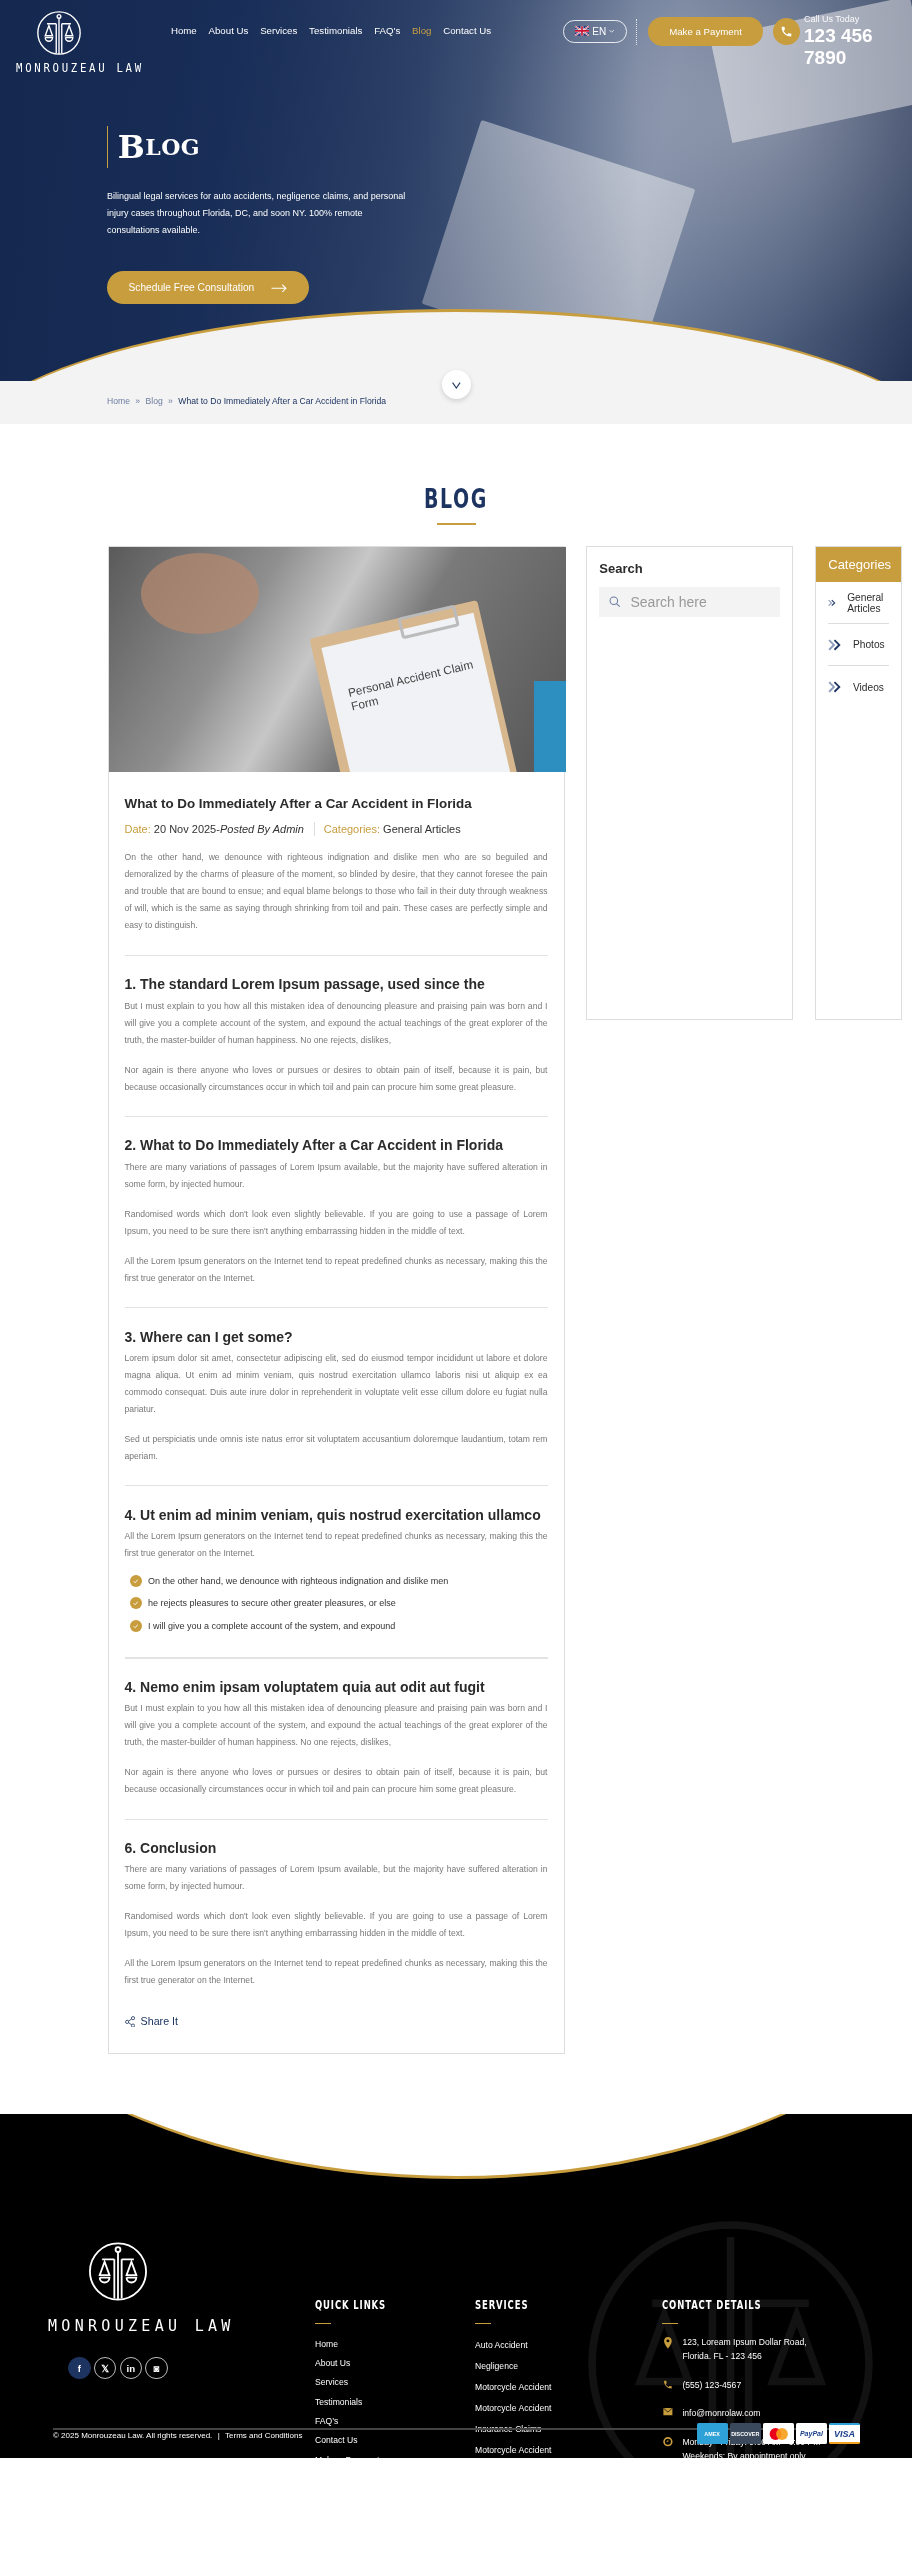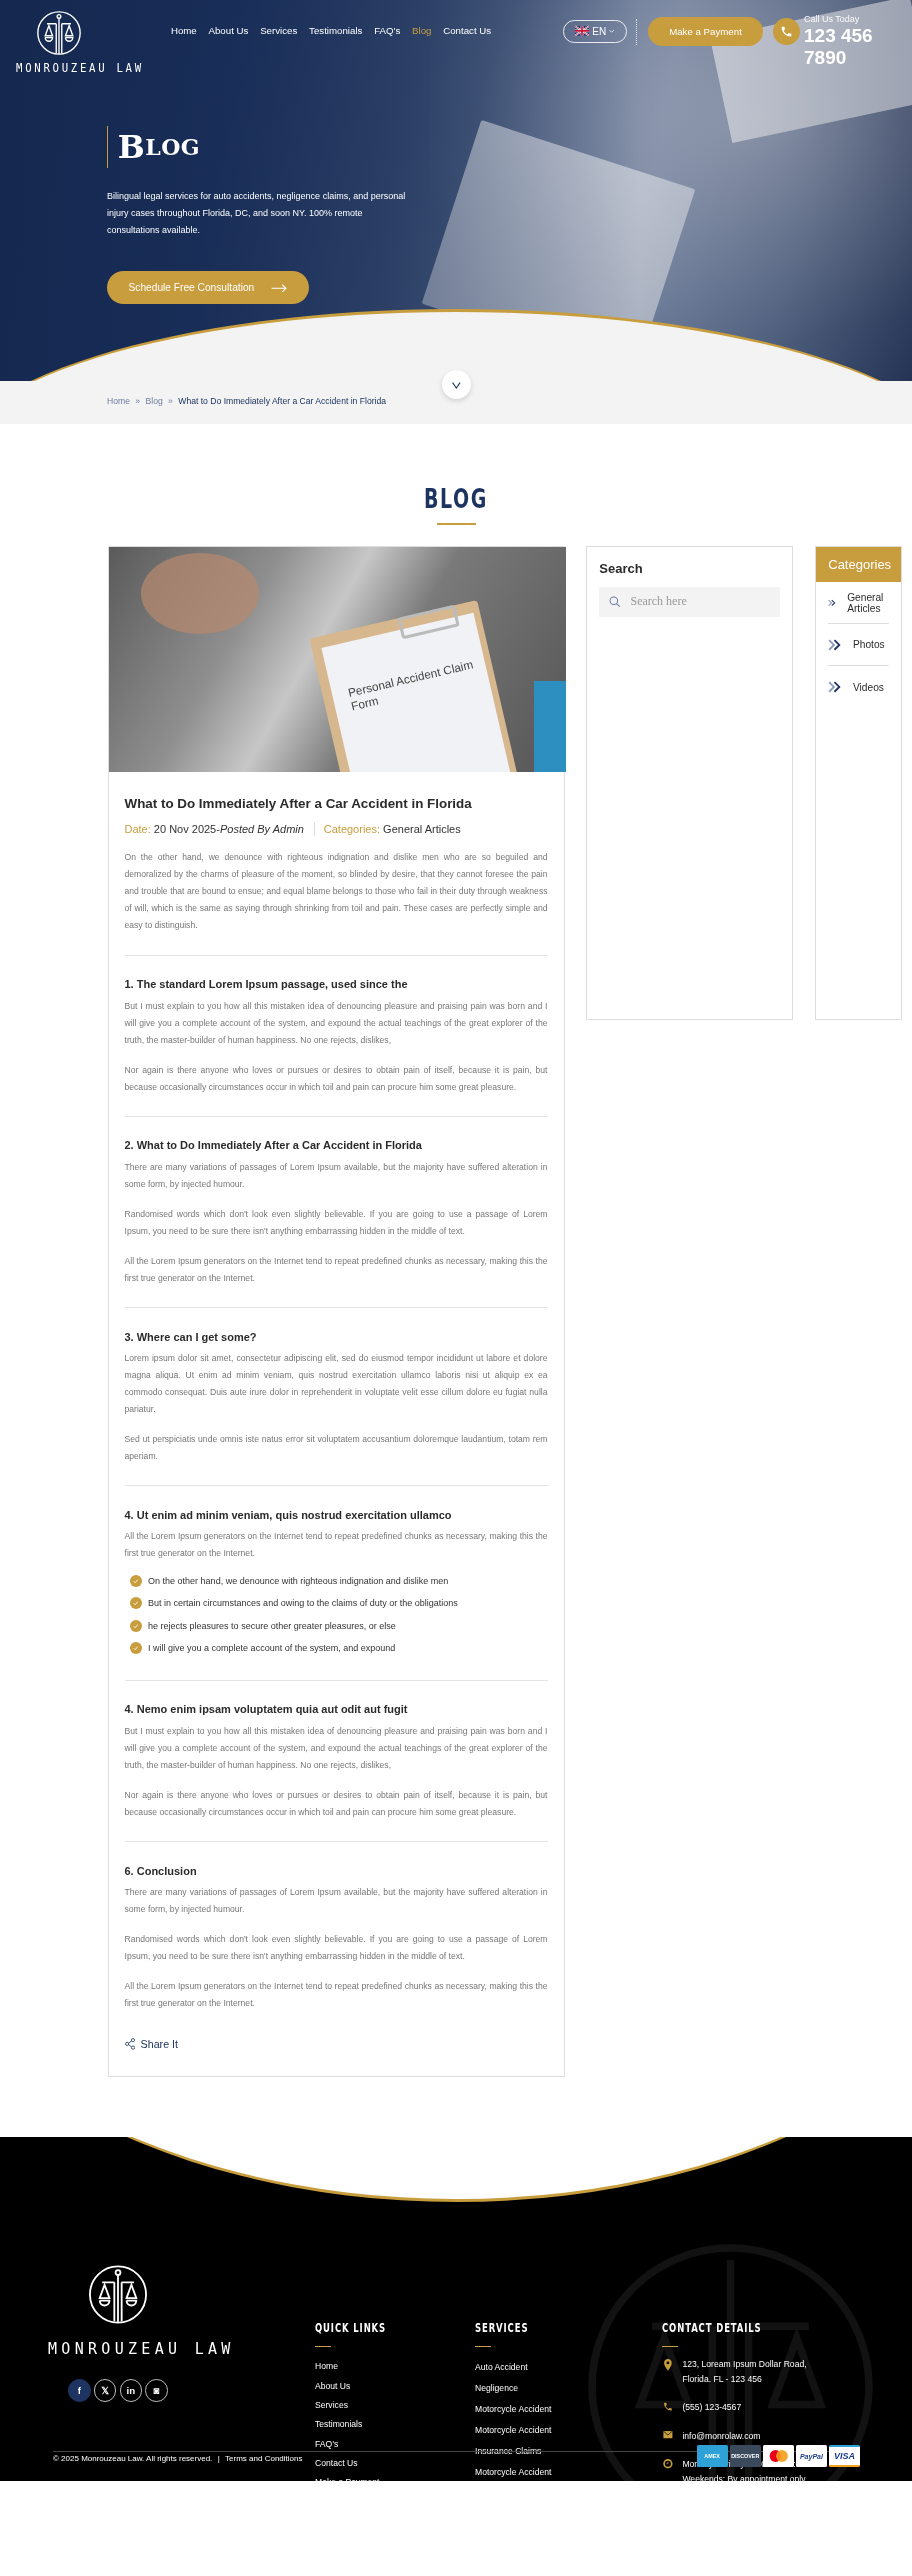--- a/index.html
+++ b/index.html
@@ -58,34 +58,34 @@
 .feature-img .sleeve{position:absolute;right:0;top:134px;width:32px;height:91px;background:#2d8ec0}
 
 .article-body{padding:22.5px 16px 26px 16px}
 .post-title{font-size:13.4px;font-weight:bold;color:#2b2b2b;line-height:18px}
 .meta{margin-top:9.7px;font-size:11px;display:flex;align-items:center;color:#333}
 .meta .gold{color:#c89d3e}
 .meta .sep{width:0.5px;height:14px;background:#ddd;margin:0 9.7px}
 .meta em{font-style:italic}
 p.body{margin-top:13px;font-size:8.6px;line-height:17px;color:#777;text-align:justify}
 .hr{height:1.1px;background:#e3e3e3;margin:20.4px 0 20.4px}
-h2.sec{font-size:11px;font-weight:bold;color:#2b2b2b;line-height:17px;margin-bottom:-2.1px}
+h2.sec{font-size:14px;font-weight:bold;color:#2b2b2b;line-height:17px;margin-bottom:-2.1px}
 h2.sec + p.body{margin-top:6.4px}
 .checks{margin-top:7.5px;list-style:none}
 .checks li{display:flex;align-items:center;gap:6.4px;font-size:9px;color:#333;height:22.5px;padding-left:5.4px}
 .checks .ck{width:11.8px;height:11.8px;border-radius:50%;background:#c89d3e;display:flex;align-items:center;justify-content:center;flex:none}
 .share{margin-top:26px;display:flex;align-items:center;gap:5.4px;color:#1d3461;font-size:10.7px}
 
 
 .sidebar{width:176px;display:flex;flex-direction:row;gap:21.5px}
 .widget{border:0.5px solid #ddd;background:#fff}
 .widget .pad{padding:14px 12.3px 13px}
 .w-title{font-size:13px;color:#2b2b2b}
 .search-box{margin-top:10.7px;height:30px;background:#f3f3f3;display:flex;align-items:center;padding:0 9.7px;gap:9.7px}
-.search-box input{border:none;background:transparent;font-size:12px;color:#555;outline:none;font-family:Liberation Serif, serif;width:140px}
+.search-box input{border:none;background:transparent;font-size:14px;color:#555;outline:none;font-family:Liberation Sans, sans-serif;width:140px}
 .search-box input::placeholder{color:#999}
 .w-head{background:#c89d3e;color:#fff;font-size:13px;height:35px;display:flex;align-items:center;padding-left:12.3px}
 .cat-list{padding:0 12.3px}
 .cat-item{display:flex;align-items:center;gap:10.7px;height:42px;font-size:10.2px;color:#2b2b2b;border-bottom:0.5px solid #ddd}
 .cat-item:last-child{border-bottom:none}
 .recent-list{padding:5.4px 12.3px 3.2px}
 .recent-item{display:flex;gap:11.8px;align-items:center;padding:7.5px 0 13px;border-bottom:1.1px solid #e8e8e8;margin-bottom:5.4px}
 .recent-item:last-child{border-bottom:none;margin-bottom:0}
 .thumb{width:54px;height:54px;flex:none;position:relative;overflow:hidden}
 .r-title{font-size:10.2px;font-weight:bold;color:#2b2b2b}
@@ -270,28 +270,20 @@
                 </svg>
               </span>
               <span>On the other hand, we denounce with righteous indignation and dislike men</span>
             </li>
           <li>
               <span class="ck">
                 <svg width="5.4" height="4.3" viewBox="0 0 10 8">
                   <path d="M1 4L4 7L9 1" stroke="#fff" stroke-width="1.6" fill="none"></path>
                 </svg>
               </span>
-              <span>But in certain circumstances and owing to the claims of duty or the obligations</span>
-            </li>
-          <li>
-              <span class="ck">
-                <svg width="5.4" height="4.3" viewBox="0 0 10 8">
-                  <path d="M1 4L4 7L9 1" stroke="#fff" stroke-width="1.6" fill="none"></path>
-                </svg>
-              </span>
               <span> he rejects pleasures to secure other greater pleasures, or else</span>
             </li>
           <li>
               <span class="ck">
                 <svg width="5.4" height="4.3" viewBox="0 0 10 8">
                   <path d="M1 4L4 7L9 1" stroke="#fff" stroke-width="1.6" fill="none"></path>
                 </svg>
               </span>
               <span>I will give you a complete account of the system, and expound</span>
             </li>

